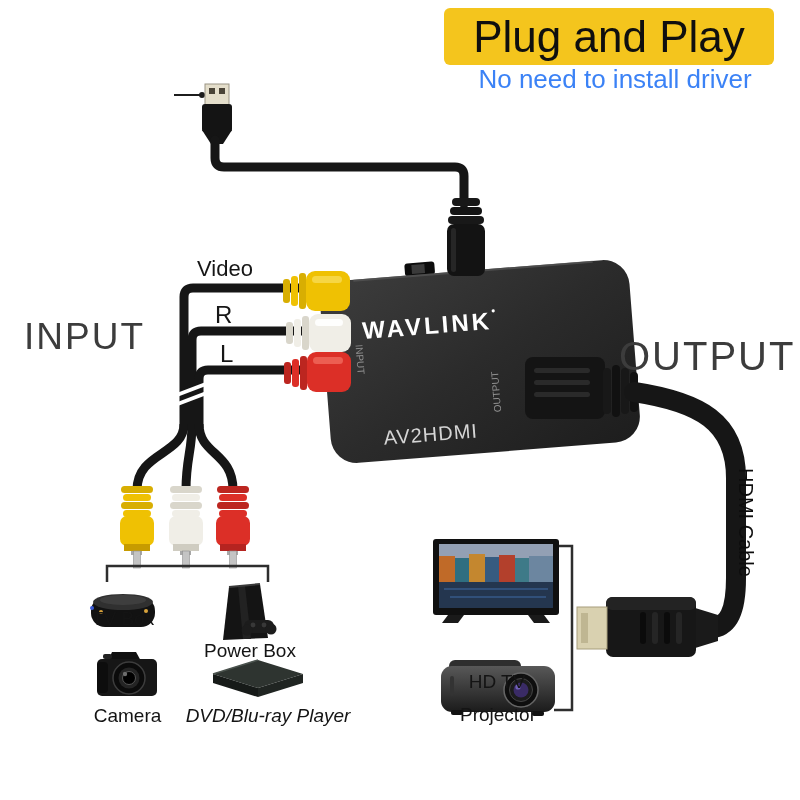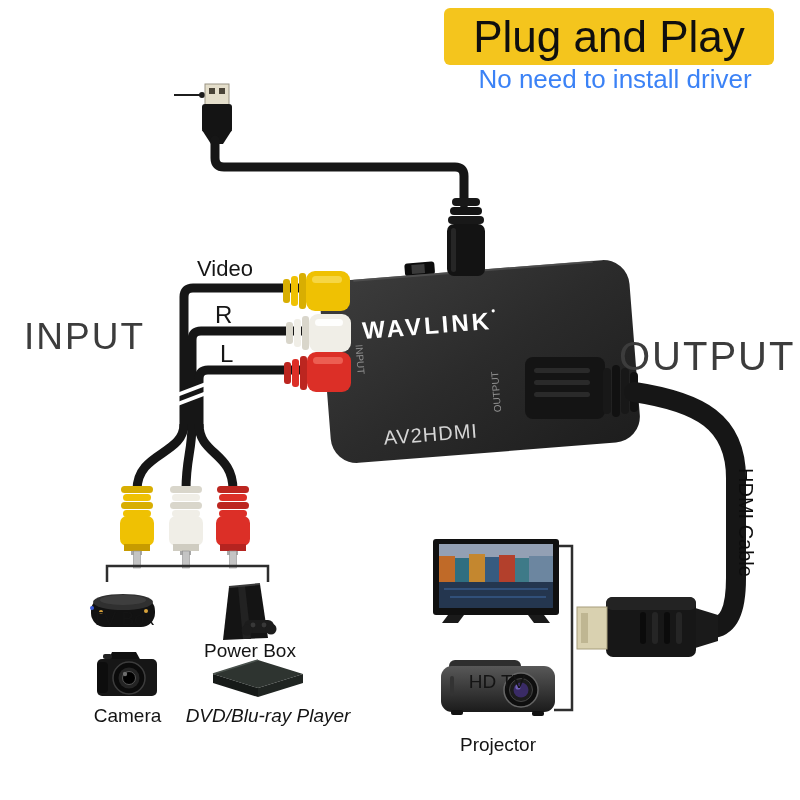--- a/index.html
+++ b/index.html
@@ -241,15 +241,15 @@
   <div class="lbl heading output-heading">OUTPUT</div>
 
   <div class="lbl hdmi-cable-label">HDMI Cable</div>
 
   <div class="dev" style="left:78px;top:608px;width:90px;">TV Box</div>
   <div class="dev" style="left:200px;top:640px;width:100px;">Power Box</div>
   <div class="dev" style="left:80px;top:705px;width:95px;">Camera</div>
   <div class="dev" style="left:183px;top:705px;width:170px;font-style:italic;">DVD/Blu-ray Player</div>
 
   <div class="dev" style="left:447px;top:634px;width:100px;margin-top:37px;">HD TV</div>
-  <div class="dev" style="left:442px;top:704px;width:112px;margin-top:30px;">Projector</div>
+  <div class="dev" style="left:442px;top:704px;width:112px;">Projector</div>
 
 </div>
 
 </body></html>

